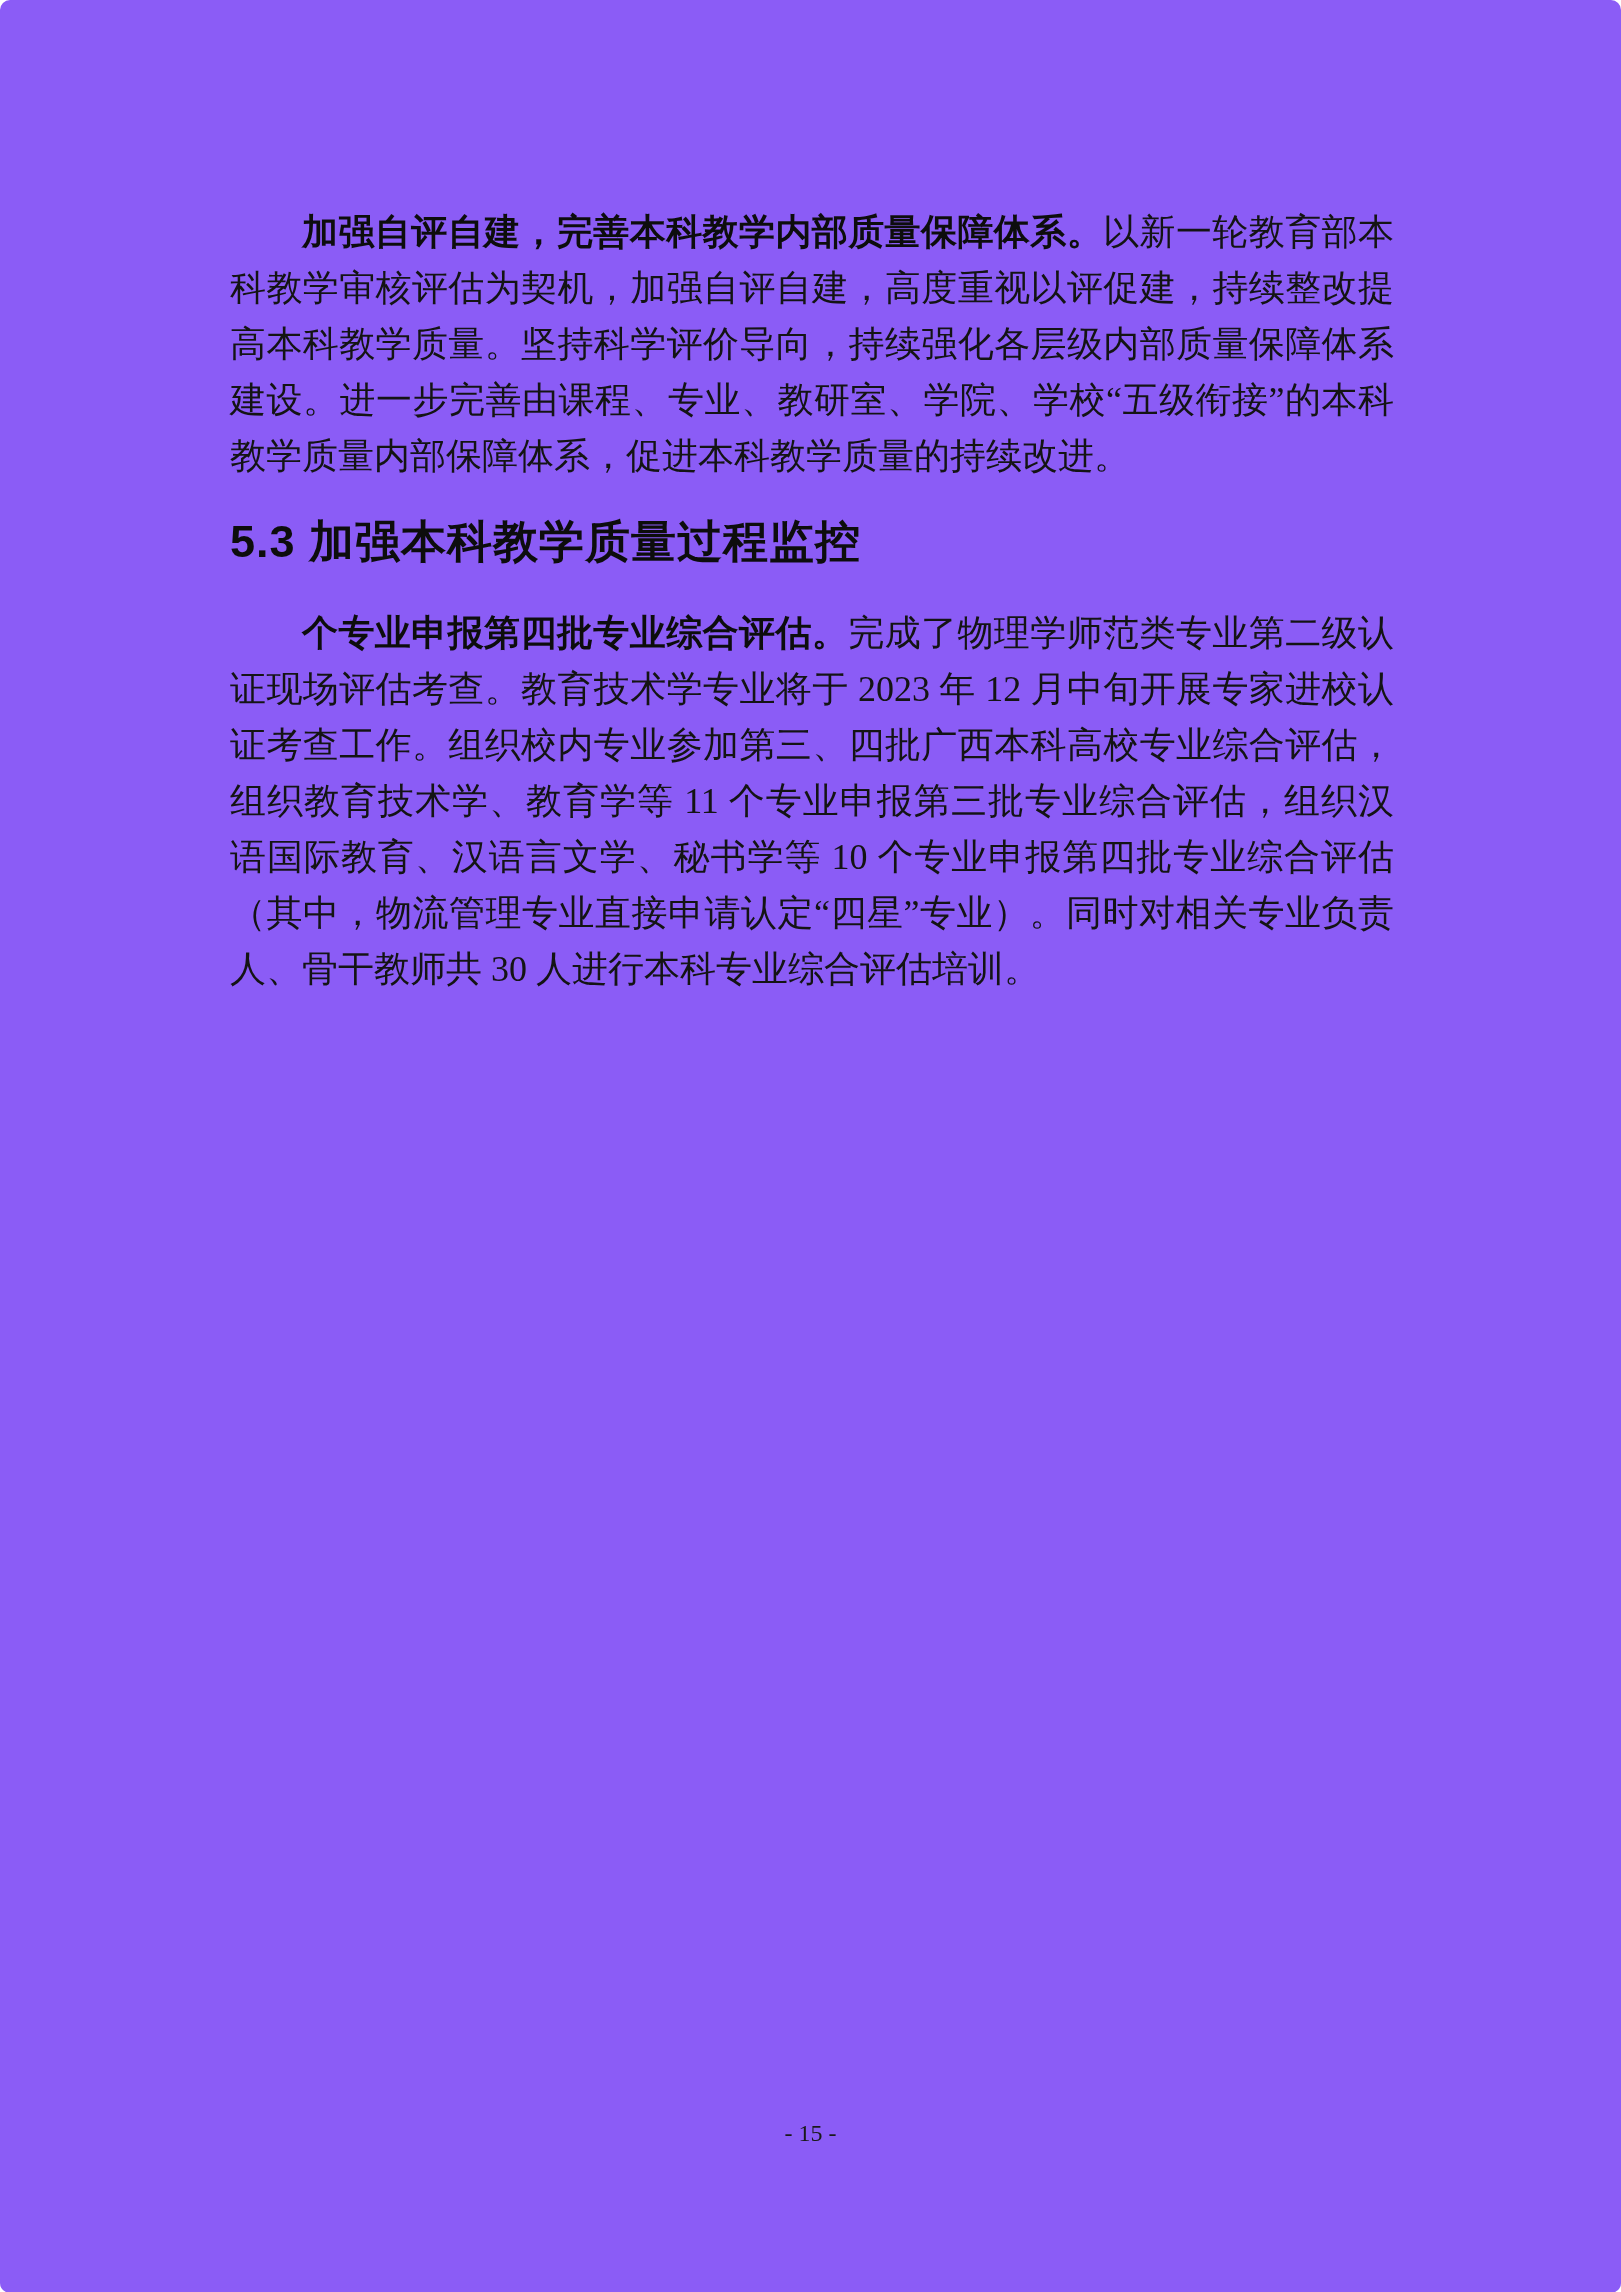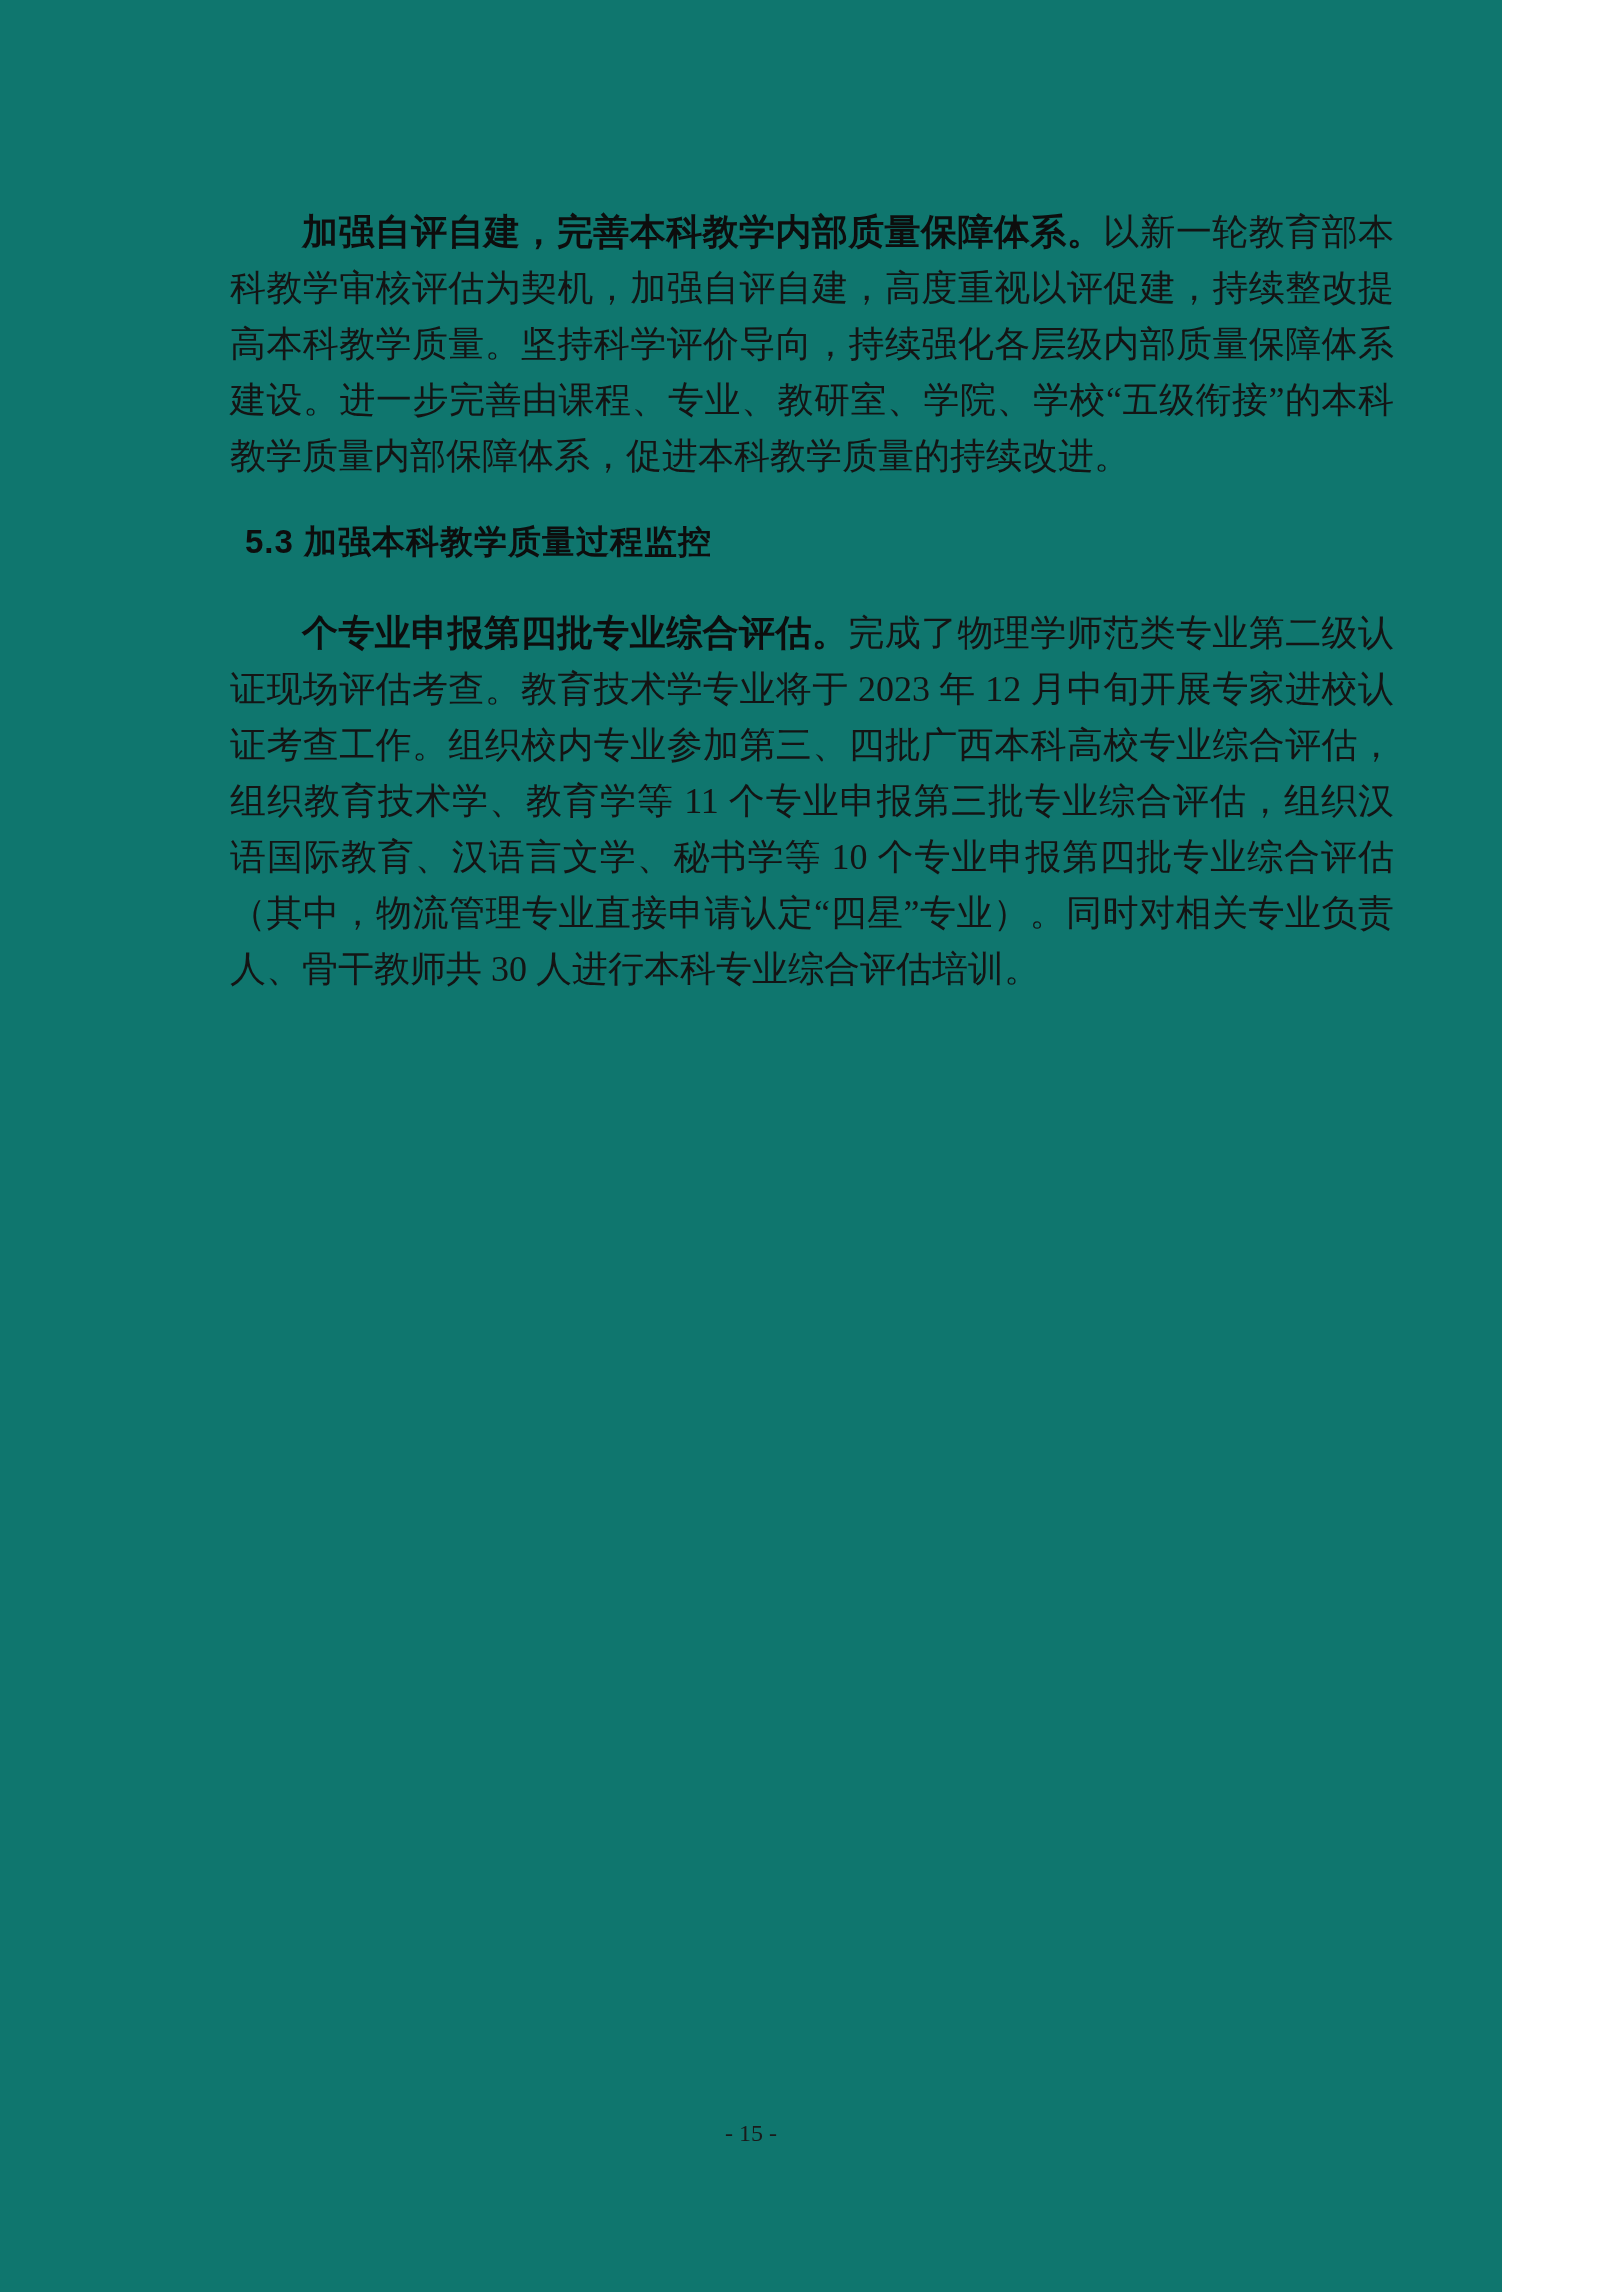--- a/index.html
+++ b/index.html
@@ -2,25 +2,26 @@
 <html><head>
 <meta charset="utf-8">
 <style>
   html, body {
     margin: 0;
     padding: 0;
     background: #ffffff;
   }
   .page {
     position: relative;
-    width: 1502px;
+    width: 1621px;
     height: 2293px;
-    background: #0f766e;
+    background: #8b5cf6;
     color: #101010;
     overflow: hidden;
+    border-radius: 10px;
   }
   .content {
     position: absolute;
     left: 230px;
     top: 204px;
     width: 1164px;
   }
   .para {
     margin: 0;
     font-family: "Liberation Serif", "DejaVu Serif", serif;
@@ -29,24 +30,24 @@
     text-align: justify;
     text-indent: 2em;
     color: #141414;
   }
   .para .lead {
     font-weight: 700;
     font-family: "Liberation Sans", "DejaVu Sans", sans-serif;
     color: #0d0d0d;
   }
   .heading {
-    margin: 29px 0 35px 15px;
+    margin: 29px 0 35px 0;
     font-family: "Liberation Sans", "DejaVu Sans", sans-serif;
     font-weight: 600;
-    font-size: 33px;
+    font-size: 45px;
     line-height: 57px;
     letter-spacing: 1px;
     text-indent: 0;
     color: #0d0d0d;
   }
   .footer {
     position: absolute;
     top: 2120px;
     left: 0;
     width: 100%;

